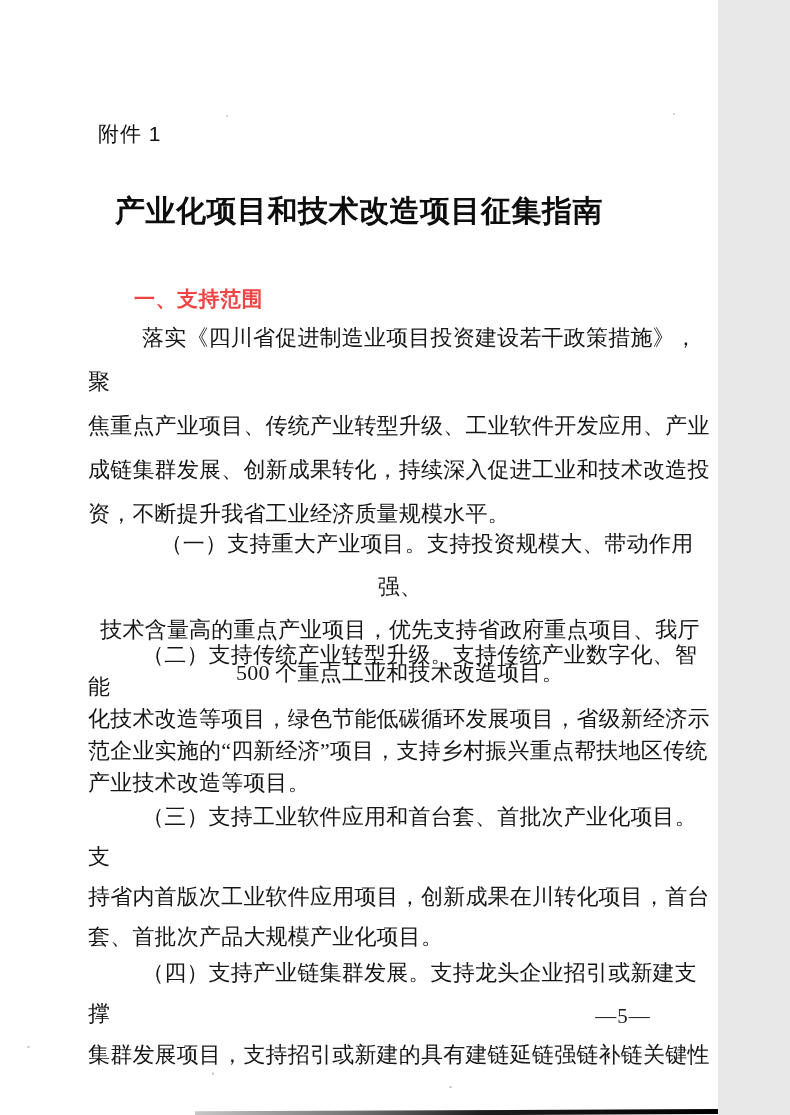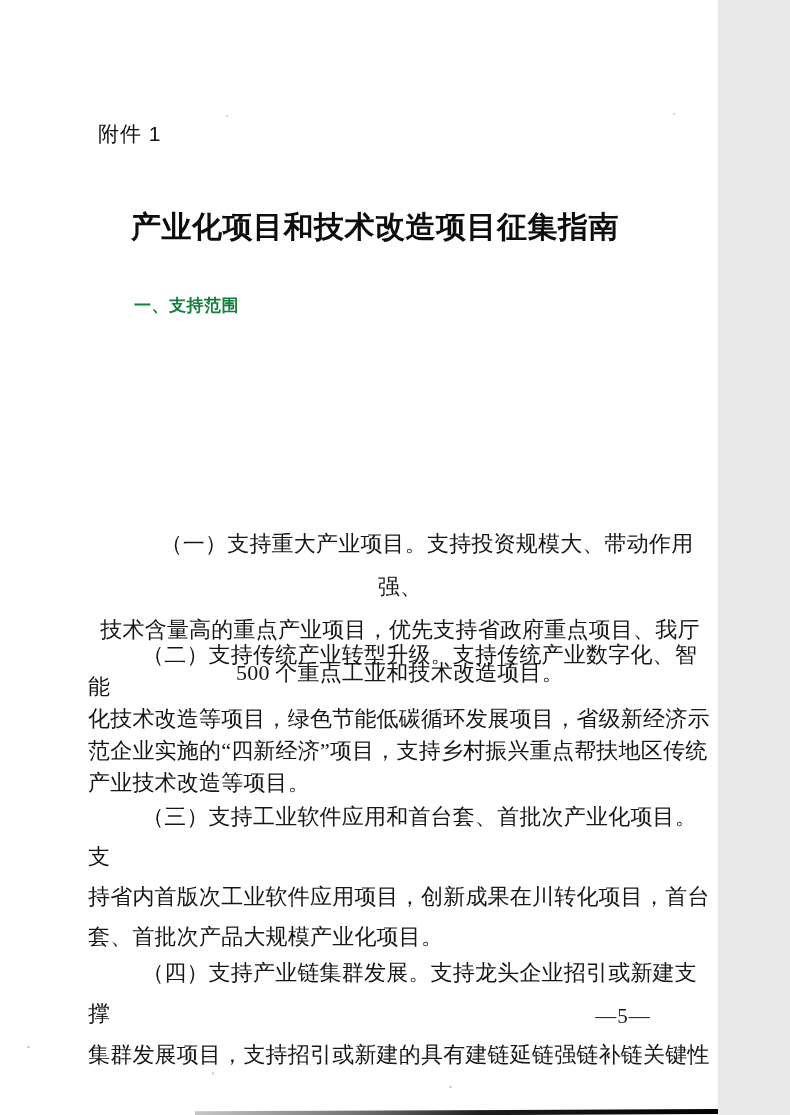--- a/index.html
+++ b/index.html
@@ -23,37 +23,36 @@
     font-size: 21px;
     letter-spacing: 1px;
     font-family: "Liberation Sans", sans-serif;
     color: #131313;
   }
   .title {
     position: absolute;
     left: 0;
     top: 191px;
     width: 100%;
-    margin: 16px;
+    margin: 0;
     text-align: center;
     font-size: 30px;
     font-weight: bold;
     letter-spacing: 0.5px;
     font-family: "Liberation Serif", serif;
     color: #0d0d0d;
   }
   .heading {
     position: absolute;
     left: 134px;
-    font-size: 17px;
+    font-size: 21px;
     font-weight: bold;
     font-family: "Liberation Sans", sans-serif;
-    color: #15803d;
+    color: #ef4444;
     letter-spacing: 0.5px;
-    margin-top: 9px;
   }
   .h1 { top: 285px; }
   .h2 { top: 482px; }
   .para {
     position: absolute;
     left: 88px;
     width: 624px;
     font-size: 22px;
     white-space: pre-line;       
     text-indent: 54px;           
@@ -101,20 +100,24 @@
 <body>
 
 <div class="page">
 
   <div class="attachment">附件 1</div>
 
   <h1 class="title">产业化项目和技术改造项目征集指南</h1>
 
   <div class="heading h1">一、支持范围</div>
 
+  <div class="para p1">落实《四川省促进制造业项目投资建设若干政策措施》，聚
+焦重点产业项目、传统产业转型升级、工业软件开发应用、产业
+成链集群发展、创新成果转化，持续深入促进工业和技术改造投
+资，不断提升我省工业经济质量规模水平。</div>
 
 
   <div class="para p2">（一）支持重大产业项目。支持投资规模大、带动作用强、
 技术含量高的重点产业项目，优先支持省政府重点项目、我厅
 500 个重点工业和技术改造项目。</div>
 
   <div class="para p3">（二）支持传统产业转型升级。支持传统产业数字化、智能
 化技术改造等项目，绿色节能低碳循环发展项目，省级新经济示
 范企业实施的“四新经济”项目，支持乡村振兴重点帮扶地区传统
 产业技术改造等项目。</div>

